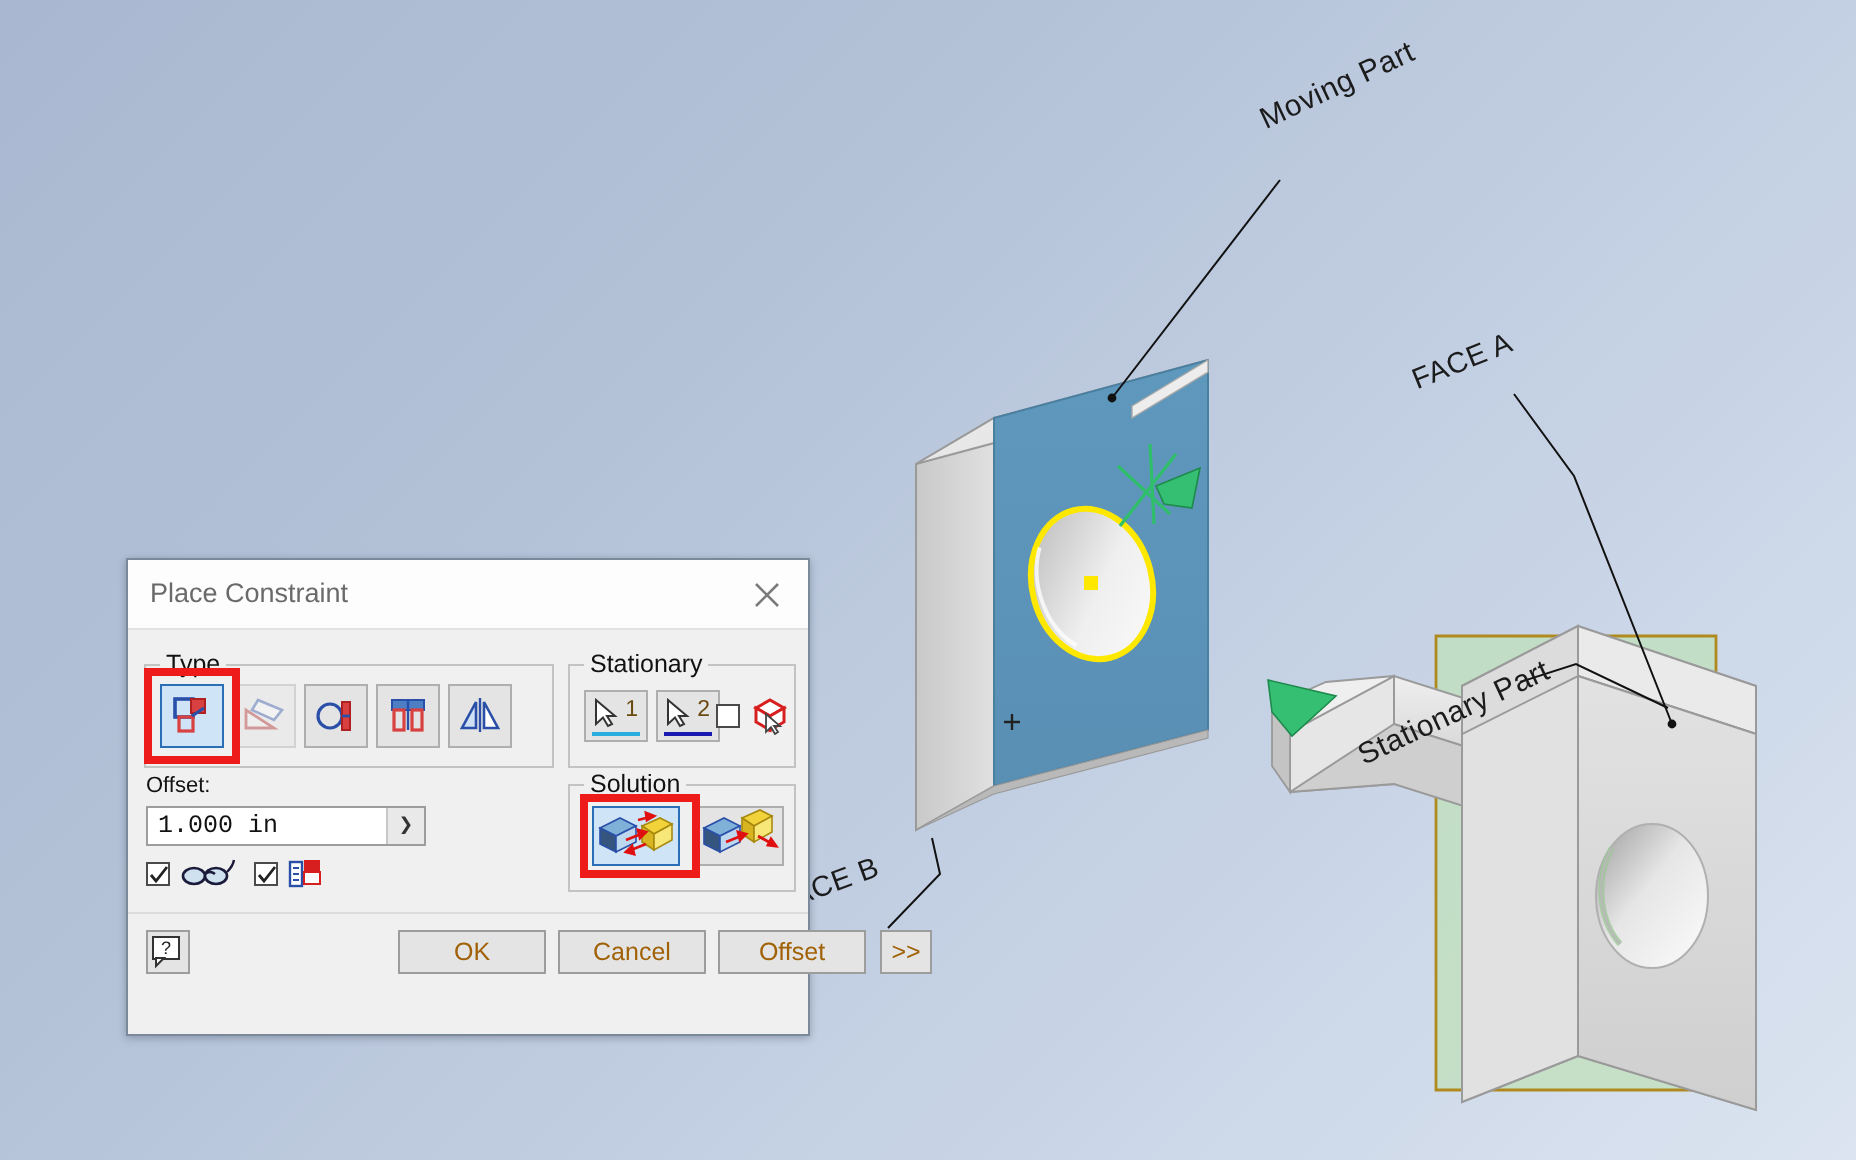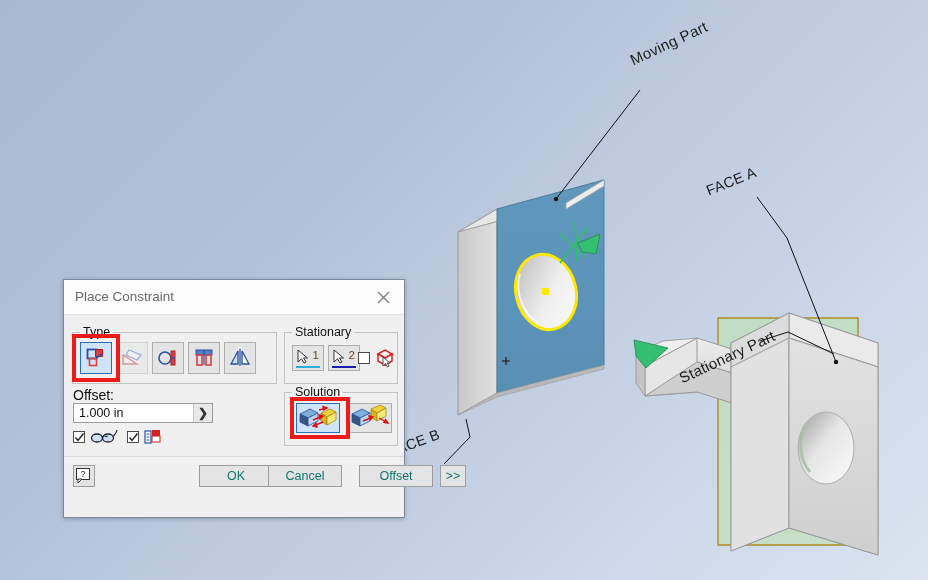--- a/index.html
+++ b/index.html
@@ -108,25 +108,25 @@
   .solbtn{
     position:absolute;width:44px;height:30px;
     background:#e4e4e4;border:1px solid #aeaeae;box-sizing:border-box;cursor:default;
   }
   .solbtn.sel{background:#cfe4f7;border:1px solid #2a6fb5;}
 
   
   .redbox{position:absolute;border:4px solid #ee1b1b;box-sizing:border-box;pointer-events:none;}
 
   
-  .lbl{position:absolute;font-size:14px;color:#111;}
+  .lbl{position:absolute;font-size:11px;color:#111;}
   .offset-lbl{left:9px;top:72px;}
   .offset-field{
     position:absolute;left:9px;top:88px;width:140px;height:20px;
-    background:#fff;border:1px solid #9d9d9d;box-sizing:border-box;
+    background:#fff;border:1px solid #9d9d9d;box-sizing:border-box;font-family:Liberation Mono, monospace;
   }
   .offset-field .val{position:absolute;left:5px;top:2px;font-size:12.5px;color:#111;}
   .offset-field .arrow{
     position:absolute;right:0;top:0;width:19px;height:18px;
     background:#e9e9e9;border-left:1px solid #c7c7c7;
     text-align:center;line-height:18px;font-size:12px;color:#333;font-weight:bold;
     box-sizing:border-box;cursor:default;
   }
 
   
@@ -142,25 +142,25 @@
     position:absolute;left:0;right:0;bottom:0;height:40px;
     background:#f0f0f0;border-top:1px solid #dcdcdc;
   }
   .helpbtn{
     position:absolute;left:9px;top:8px;width:22px;height:22px;
     background:#e4e4e4;border:1px solid #9d9d9d;box-sizing:border-box;cursor:default;
   }
   .pbtn{
     position:absolute;top:8px;height:22px;
     background:#e4e4e4;border:1px solid #9d9d9d;box-sizing:border-box;
-    font-size:12.5px;color:#0f766e;text-align:center;line-height:20px;cursor:default;
+    font-size:12.5px;color:#a16207;text-align:center;line-height:20px;cursor:default;
     font-family:"Liberation Sans", sans-serif;
   }
   .b-ok{left:135px;width:74px;}
-  .b-cancel{left:204px;width:74px;text-align:center;}
+  .b-cancel{left:215px;width:74px;text-align:center;}
   .b-apply{left:295px;width:74px;}
   .b-more{left:376px;width:26px;}
 </style>
 </head>
 <body>
 
 <div id="app">
 
   <div class="viewport">
     <svg class="svg-scene" viewBox="0 0 928 580">

